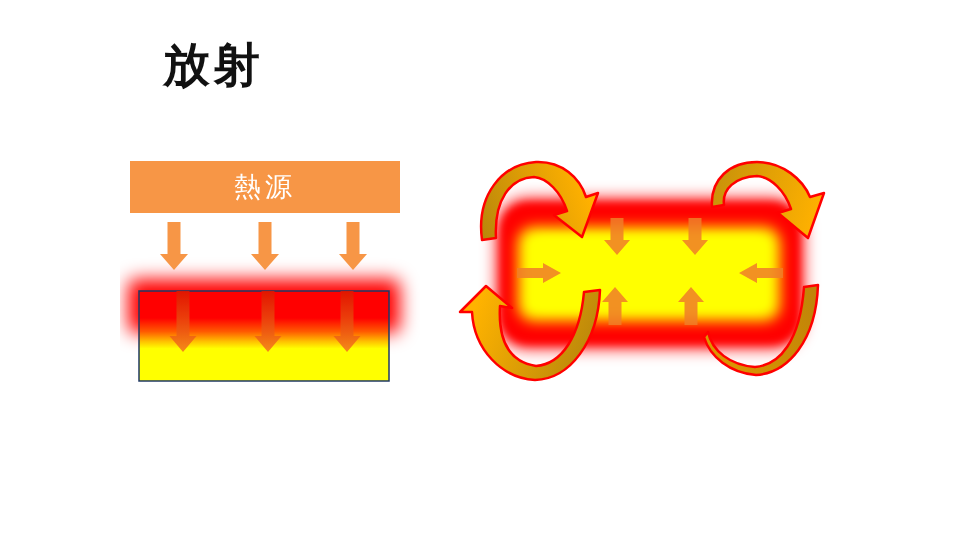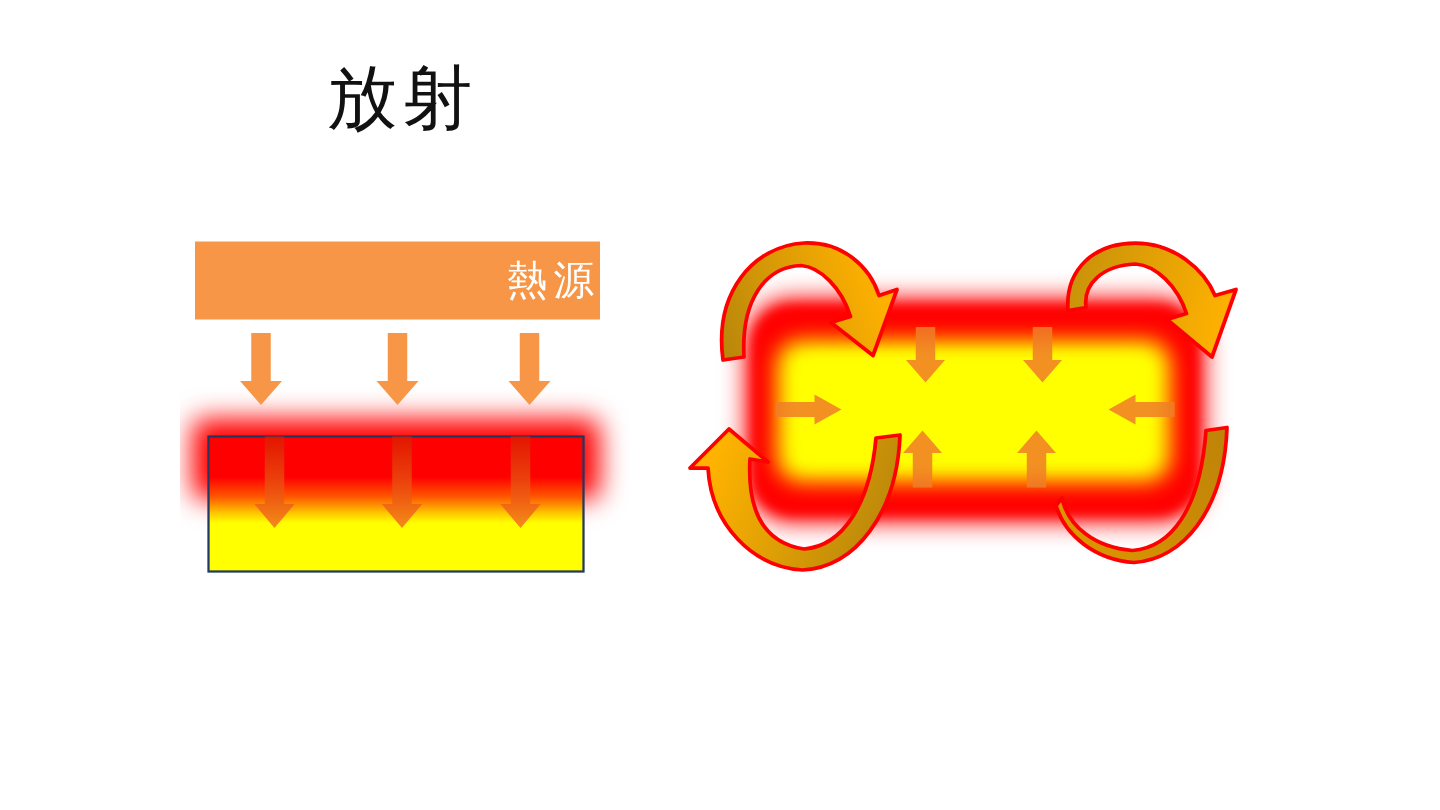--- a/index.html
+++ b/index.html
@@ -4,30 +4,29 @@
 <style>
   html,body{margin:0;padding:0;}
   body{
     width:960px;height:540px;overflow:hidden;
     background:var(--bg,#FFFFFF);
     font-family:"Liberation Sans","DejaVu Sans",sans-serif;
   }
   .stage{position:relative;width:960px;height:540px;}
   .title{
     position:absolute;top:34px;width:210px;
-    text-align:center;
-    font-size:47px;font-weight:400;letter-spacing:3px;
+    font-size:47px;font-weight:700;letter-spacing:3px;
     color:var(--title-color,#111111);
   }
   .title.left{left:163px;}
   .title.right{left:547px;}
   .heat-source{
     position:absolute;left:130px;top:161px;width:270px;height:52px;
     background:var(--hs-orange,#F79646);
-    display:flex;align-items:center;justify-content:flex-end;
+    display:flex;align-items:center;justify-content:center;
     color:#FFFFFF;font-size:27px;letter-spacing:4px;font-weight:400;
   }
   .rad-svg{position:absolute;left:120px;top:215px;}
   .conv-svg{position:absolute;left:440px;top:145px;}
 </style>
 </head>
 <body>
 
 <div class="stage">
 

